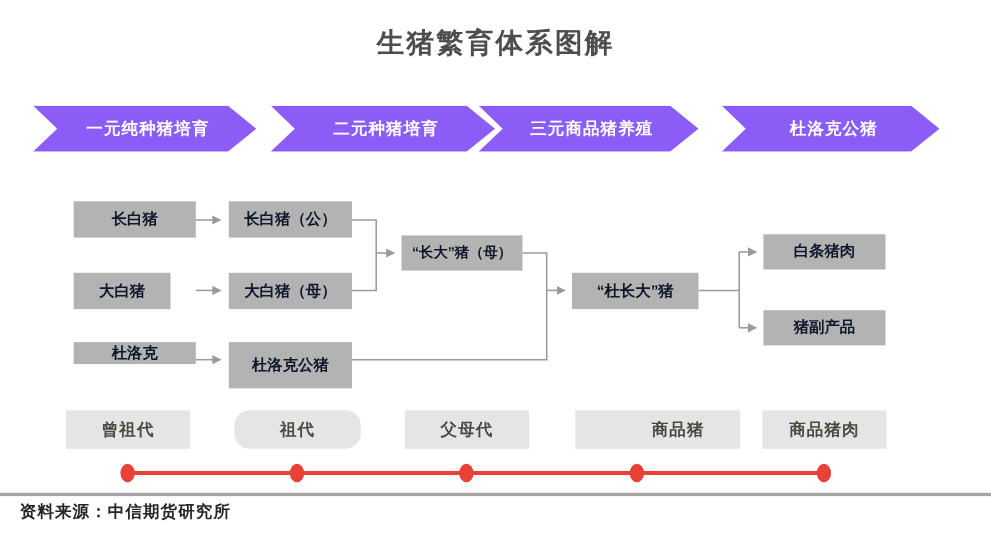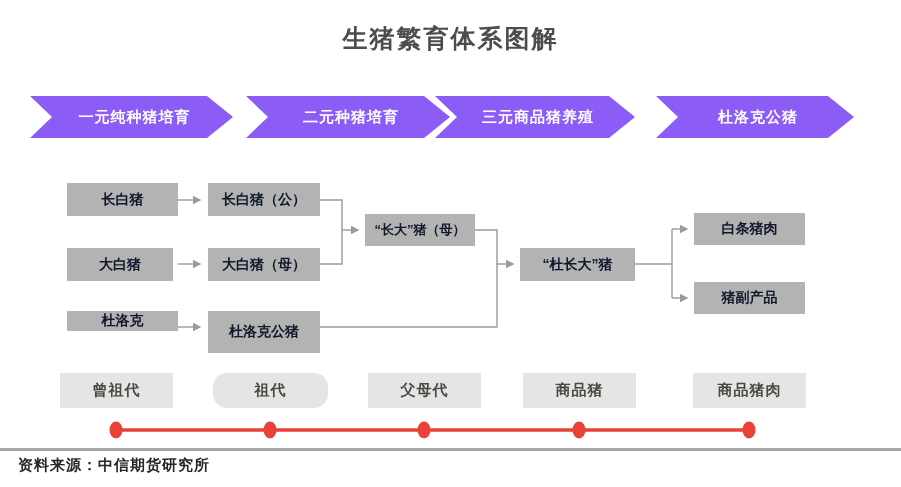--- a/index.html
+++ b/index.html
@@ -73,33 +73,33 @@
       <line x1="497" y1="264" x2="513" y2="264" marker-end="url(#arr)"></line>
       <line x1="635" y1="264" x2="672" y2="264"></line>
       <line x1="672" y1="229" x2="672" y2="298"></line>
       <line x1="672" y1="229" x2="687" y2="229" marker-end="url(#arr)"></line>
       <line x1="672" y1="298" x2="687" y2="298" marker-end="url(#arr)"></line>
     </g>
   </svg>
 
   <div class="gbox" style="left:67px;top:183px;width:111px;height:33px;">长白猪</div>
   <div class="gbox" style="left:208px;top:183px;width:112px;height:33px;">长白猪（公）</div>
-  <div class="gbox" style="left:67px;top:248px;width:106px;height:33px;">大白猪</div>
+  <div class="gbox" style="left:67px;top:248px;width:88px;height:33px;">大白猪</div>
   <div class="gbox" style="left:208px;top:248px;width:112px;height:33px;">大白猪（母）</div>
   <div class="gbox" style="left:67px;top:311px;width:111px;height:20px;">杜洛克</div>
   <div class="gbox" style="left:208px;top:311px;width:112px;height:42px;">杜洛克公猪</div>
   <div class="gbox" style="left:365px;top:214px;width:110px;height:32px;font-size:13px;">“长大”猪（母）</div>
   <div class="gbox" style="left:520px;top:248px;width:115px;height:33px;">“杜长大”猪</div>
   <div class="gbox" style="left:694px;top:213px;width:111px;height:32px;">白条猪肉</div>
   <div class="gbox" style="left:694px;top:282px;width:111px;height:32px;">猪副产品</div>
 
   <div class="gen" style="left:60px;width:113px;">曾祖代</div>
   <div class="gen" style="left:213px;width:115px;border-radius:14px;">祖代</div>
   <div class="gen" style="left:368px;width:113px;">父母代</div>
-  <div class="gen" style="left:523px;width:113px;">商品猪</div>
+  <div class="gen" style="left:523px;width:113px;padding-left:37px;">商品猪</div>
   <div class="gen" style="left:693px;width:113px;">商品猪肉</div>
 
   <svg class="connectors" width="901" height="487">
     <line x1="114" y1="430" x2="751" y2="430" stroke="#e74138" stroke-width="3.5"></line>
     <g fill="#e74138">
       <ellipse cx="116" cy="430" rx="6.5" ry="8.5"></ellipse>
       <ellipse cx="270" cy="430" rx="6.5" ry="8.5"></ellipse>
       <ellipse cx="424" cy="430" rx="6.5" ry="8.5"></ellipse>
       <ellipse cx="579" cy="430" rx="6.5" ry="8.5"></ellipse>
       <ellipse cx="749" cy="430" rx="6.5" ry="8.5"></ellipse>

